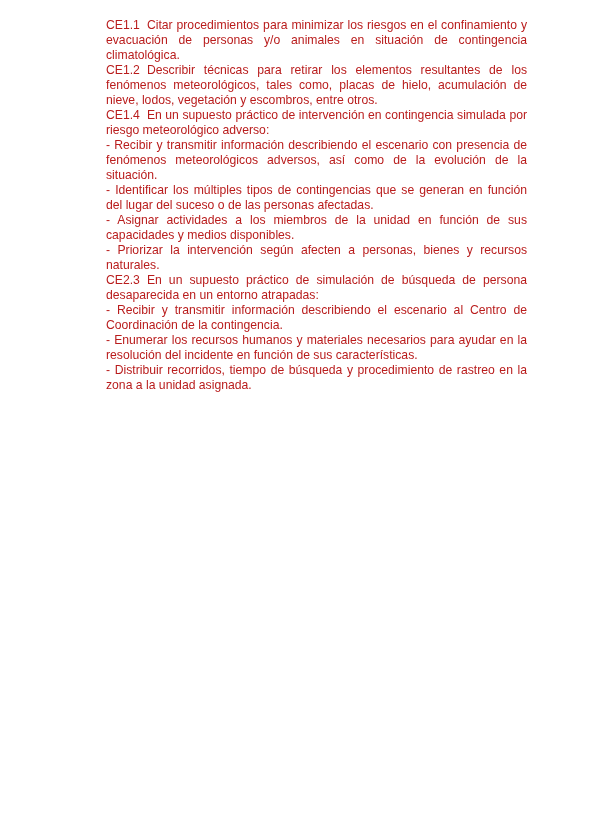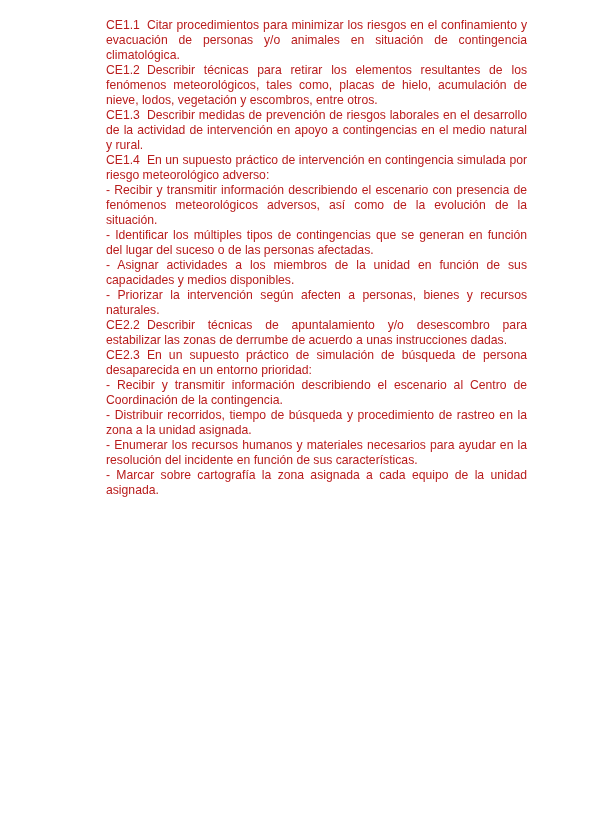--- a/index.html
+++ b/index.html
@@ -14,27 +14,24 @@
     .gap { }
     .cgap { margin-top: 11px; }
     .code { display: inline-block; margin-right: 7px; }
   </style>
 </head>
 <body>
 
 <div class="page">
   <p class="ind"><span class="code">CE1.1</span><span>Citar procedimientos para minimizar los riesgos en el confinamiento y evacuación de personas y/o animales en situación de contingencia climatológica.</span></p>
   <p class="ind gap"><span class="code">CE1.2</span><span>Describir técnicas para retirar los elementos resultantes de los fenómenos meteorológicos, tales como, placas de hielo, acumulación de nieve, lodos, vegetación y escombros, entre otros.</span></p>
-  <p class="ind gap"><span class="code">CE1.3</span><span>Describir medidas de prevención de riesgos laborales en el desarrollo de la actividad de intervención en apoyo a contingencias en el medio natural y rural.</span></p>
   <p class="ind gap"><span class="code">CE1.4</span><span>En un supuesto práctico de intervención en contingencia simulada por riesgo meteorológico adverso:</span></p>
   <p class="ind gap">- Recibir y transmitir información describiendo el escenario con presencia de fenómenos meteorológicos adversos, así como de la evolución de la situación.</p>
   <p class="ind gap">- Identificar los múltiples tipos de contingencias que se generan en función del lugar del suceso o de las personas afectadas.</p>
   <p class="ind gap">- Asignar actividades a los miembros de la unidad en función de sus capacidades y medios disponibles.</p>
   <p class="ind gap">- Priorizar la intervención según afecten a personas, bienes y recursos naturales.</p>
 
-  <p class="ind gap"><span class="code">CE2.2</span><span>Describir técnicas de apuntalamiento y/o desescombro para estabilizar las zonas de derrumbe de acuerdo a unas instrucciones dadas.</span></p>
-  <p class="ind gap"><span class="code">CE2.3</span><span>En un supuesto práctico de simulación de búsqueda de persona desaparecida en un entorno prioridad:</span></p>
+  <p class="ind gap"><span class="code">CE2.3</span><span>En un supuesto práctico de simulación de búsqueda de persona desaparecida en un entorno atrapadas:</span></p>
   <p class="ind gap">- Recibir y transmitir información describiendo el escenario al Centro de Coordinación de la contingencia.</p>
+  <p class="ind gap">- Enumerar los recursos humanos y materiales necesarios para ayudar en la resolución del incidente en función de sus características.</p>
   <p class="ind gap">- Distribuir recorridos, tiempo de búsqueda y procedimiento de rastreo en la zona a la unidad asignada.</p>
-  <p class="ind gap">- Enumerar los recursos humanos y materiales necesarios para ayudar en la resolución del incidente en función de sus características.</p>
-  <p class="ind gap">- Marcar sobre cartografía la zona asignada a cada equipo de la unidad asignada.</p>
 
 </div>
 
 </body></html>

